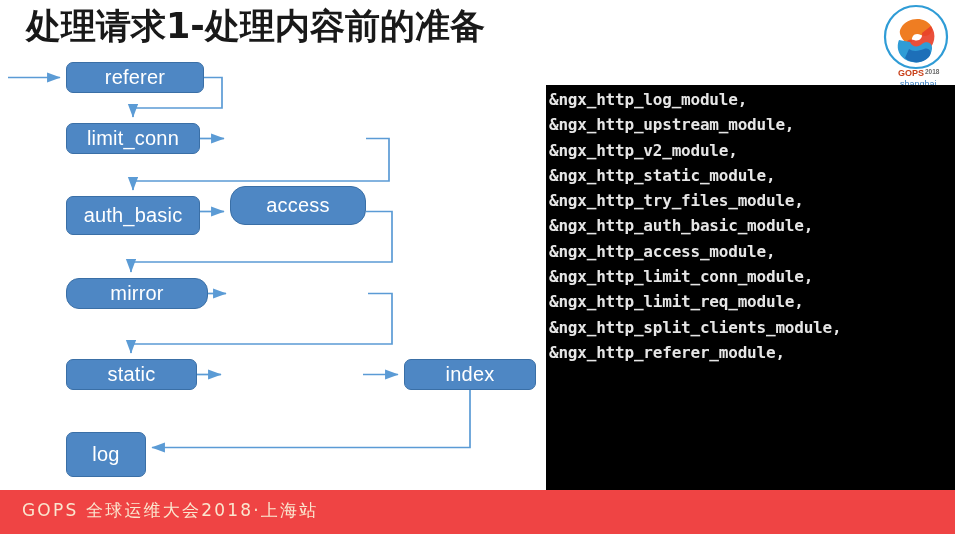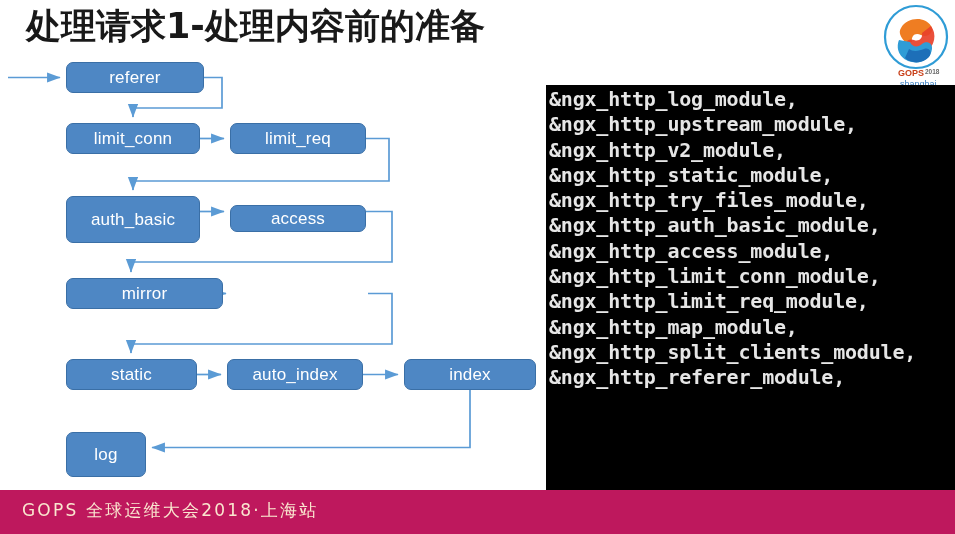--- a/index.html
+++ b/index.html
@@ -68,21 +68,21 @@
     left: 0;
     top: 0;
   }
   .node {
     position: absolute;
     box-sizing: border-box;
     background: #4e87c4;
     border: 1px solid #3a6fa6;
     border-radius: 7px;
     color: #ffffff;
-    font-size: 17px;
+    font-size: 20px;
     font-family: "Liberation Sans", sans-serif;
     display: flex;
     align-items: center;
     justify-content: center;
     text-align: center;
     letter-spacing: 0.2px;
   }
 
   
   #code-panel {
@@ -93,35 +93,35 @@
     height: 405px;
     background: #000000;
     overflow: hidden;
   }
   #code-lines {
     padding: 2px 0 0 3px;
   }
   .code-line {
     color: #e6e6e6;
     font-family: "DejaVu Sans Mono", "Liberation Mono", monospace;
-    font-size: 20px;
+    font-size: 16px;
     font-weight: bold;
     line-height: 25.3px;
     white-space: pre;
     letter-spacing: -0.2px;
   }
 
   
   #footer {
     position: absolute;
     left: 0;
     top: 490px;
     width: 955px;
     height: 44px;
-    background: #be185d;
+    background: #ef4444;
   }
   #footer-text {
     position: absolute;
     left: 22px;
     top: 9px;
     color: #fae6cf;
     font-size: 17px;
     font-family: "DejaVu Sans", "Liberation Sans", sans-serif;
     letter-spacing: 2.2px;
     white-space: nowrap;
@@ -174,42 +174,39 @@
       <path d="M197,319.5 L221,319.5"></path>
 
       <path d="M363,319.5 L398,319.5"></path>
 
       <path d="M470,335 L470,392.5 L152,392.5"></path>
     </g>
   </svg>
 
   <div class="node" style="left:66px;  top:7px;   width:138px; height:31px;">referer</div>
   <div class="node" style="left:66px;  top:68px;  width:134px; height:31px;">limit_conn</div>
-  <div class="node" style="left:230px; top:68px;  width:136px; height:31px;">limit_req</div>
-  <div class="node" style="left:66px;  top:141px; width:134px; height:47px;">auth_basic</div>
-  <div class="node" style="left:230px; top:150px; width:136px; height:27px;">access</div>
-  <div class="node" style="left:66px;  top:223px; width:157px; height:31px;">mirror</div>
+  <div class="node" style="left:66px;  top:141px; width:134px; height:39px;">auth_basic</div>
+  <div class="node" style="left:230px; top:131px; width:136px; height:39px;border-radius:15px;">access</div>
+  <div class="node" style="left:66px;  top:223px; width:142px; height:31px;border-radius:13px;">mirror</div>
   <div class="node" style="left:66px;  top:304px; width:131px; height:31px;">static</div>
-  <div class="node" style="left:227px; top:304px; width:136px; height:31px;">auto_index</div>
   <div class="node" style="left:404px; top:304px; width:132px; height:31px;">index</div>
   <div class="node" style="left:66px;  top:377px; width:80px;  height:45px;">log</div>
 </div>
 
 <div id="code-panel">
   <div id="code-lines">
     <div class="code-line">&amp;ngx_http_log_module,</div>
     <div class="code-line">&amp;ngx_http_upstream_module,</div>
     <div class="code-line">&amp;ngx_http_v2_module,</div>
     <div class="code-line">&amp;ngx_http_static_module,</div>
     <div class="code-line">&amp;ngx_http_try_files_module,</div>
     <div class="code-line">&amp;ngx_http_auth_basic_module,</div>
     <div class="code-line">&amp;ngx_http_access_module,</div>
     <div class="code-line">&amp;ngx_http_limit_conn_module,</div>
     <div class="code-line">&amp;ngx_http_limit_req_module,</div>
-    <div class="code-line">&amp;ngx_http_map_module,</div>
     <div class="code-line">&amp;ngx_http_split_clients_module,</div>
     <div class="code-line">&amp;ngx_http_referer_module,</div>
   </div>
 </div>
 
 <div id="footer">
   <div id="footer-text">GOPS 全球运维大会2018·上海站</div>
 </div>
 
 </body></html>

